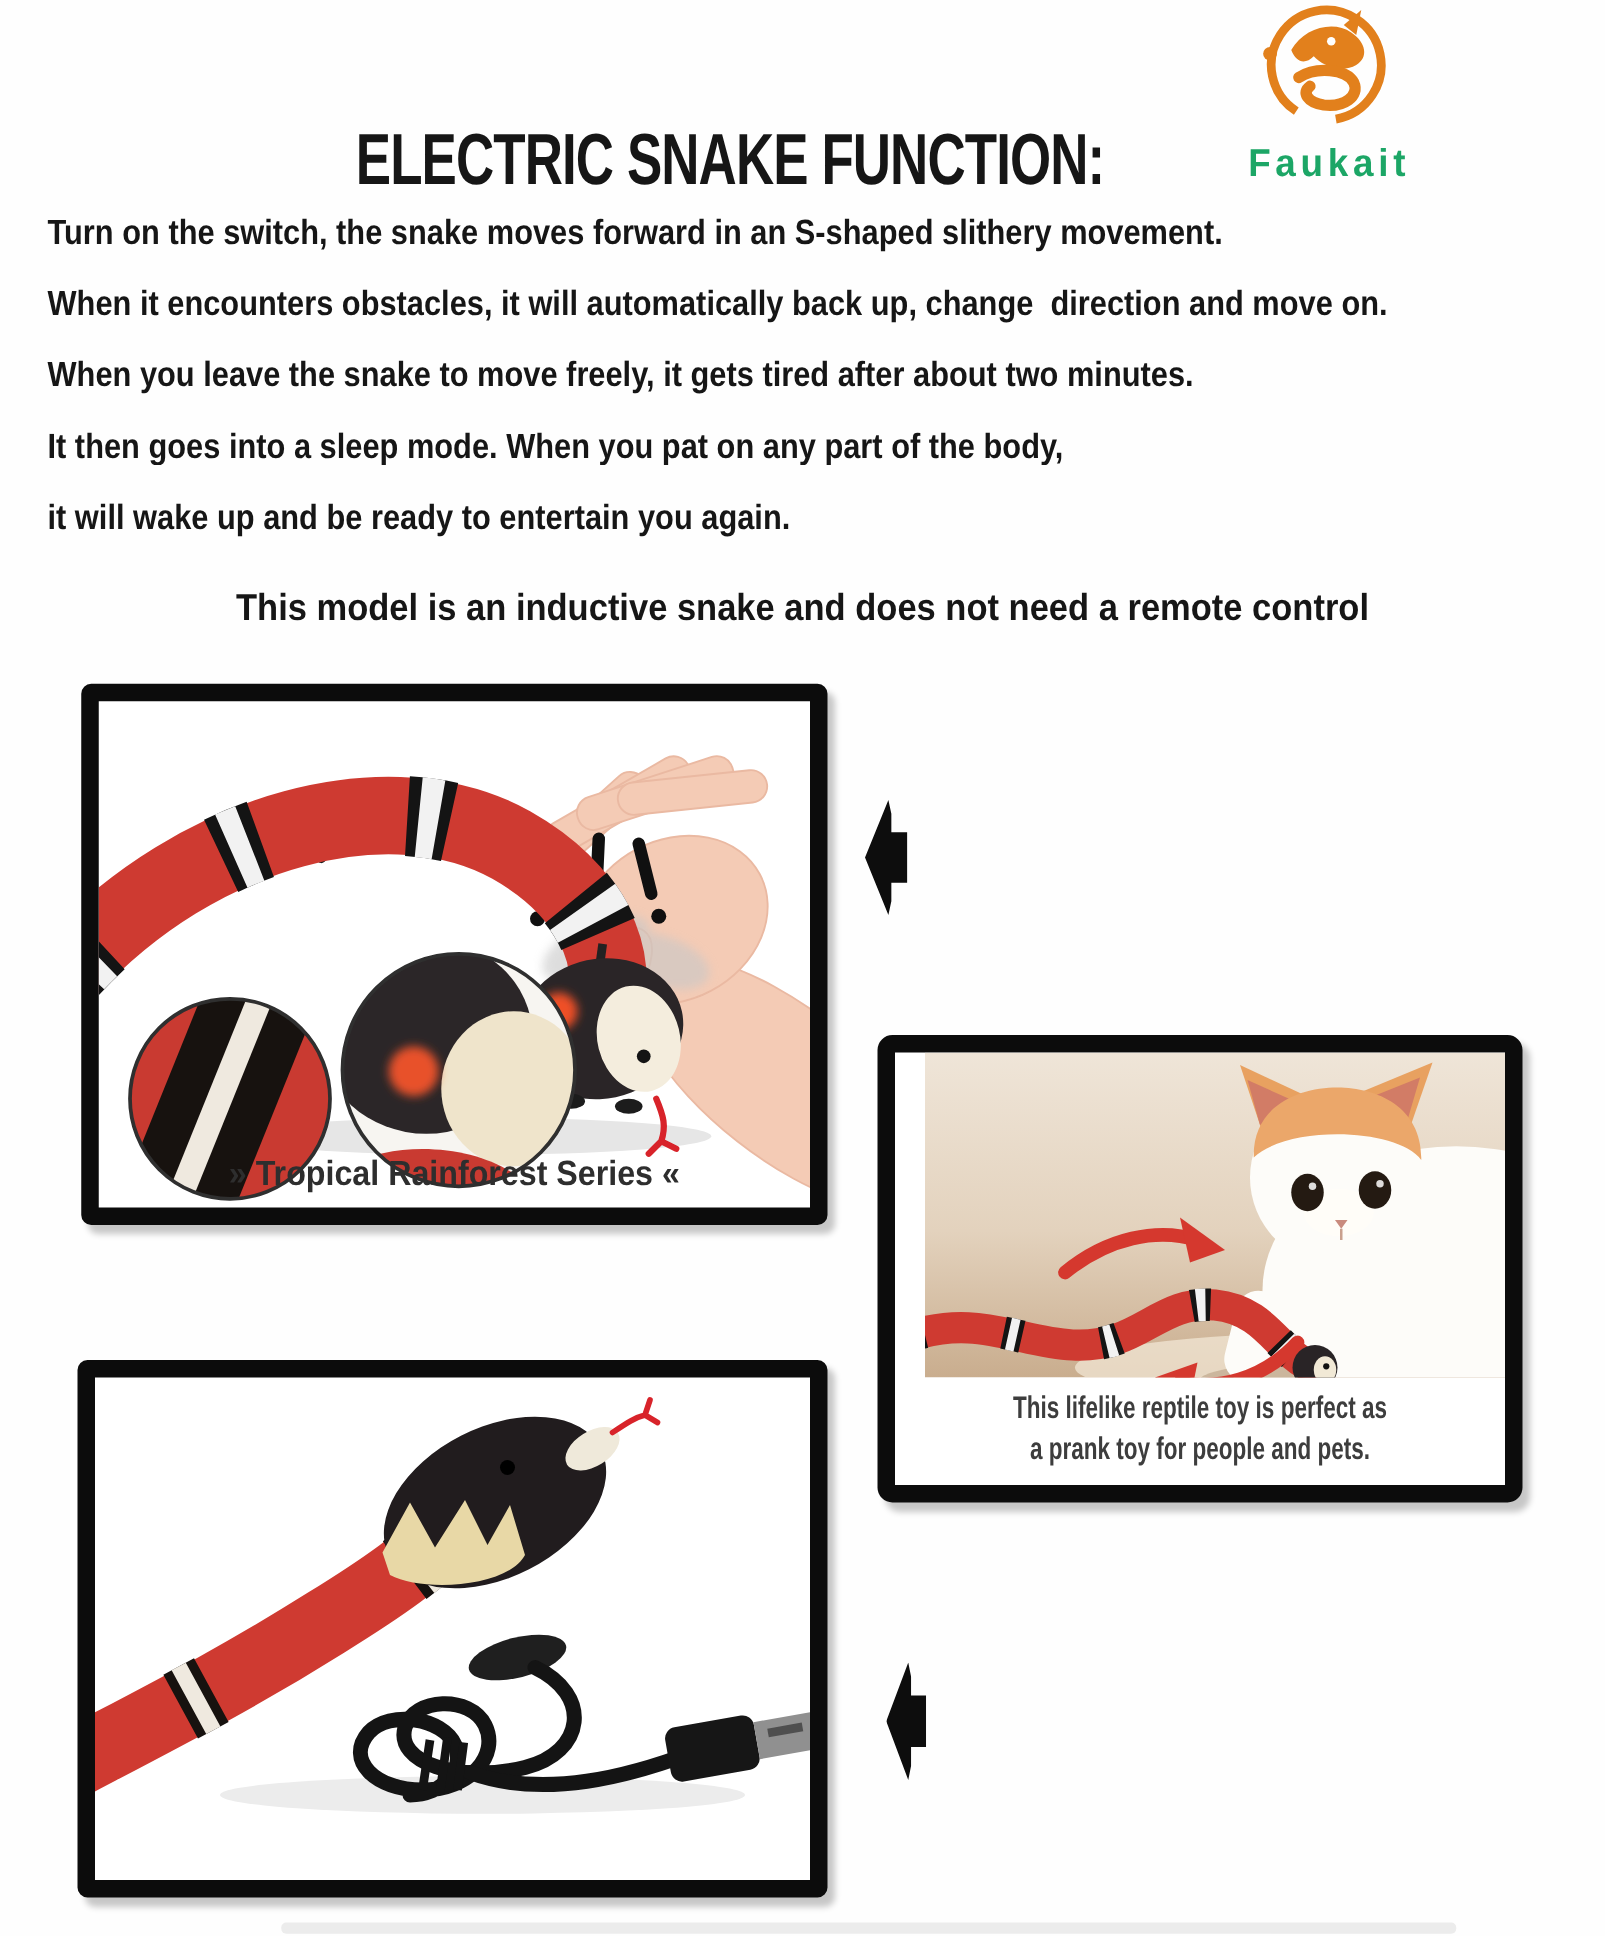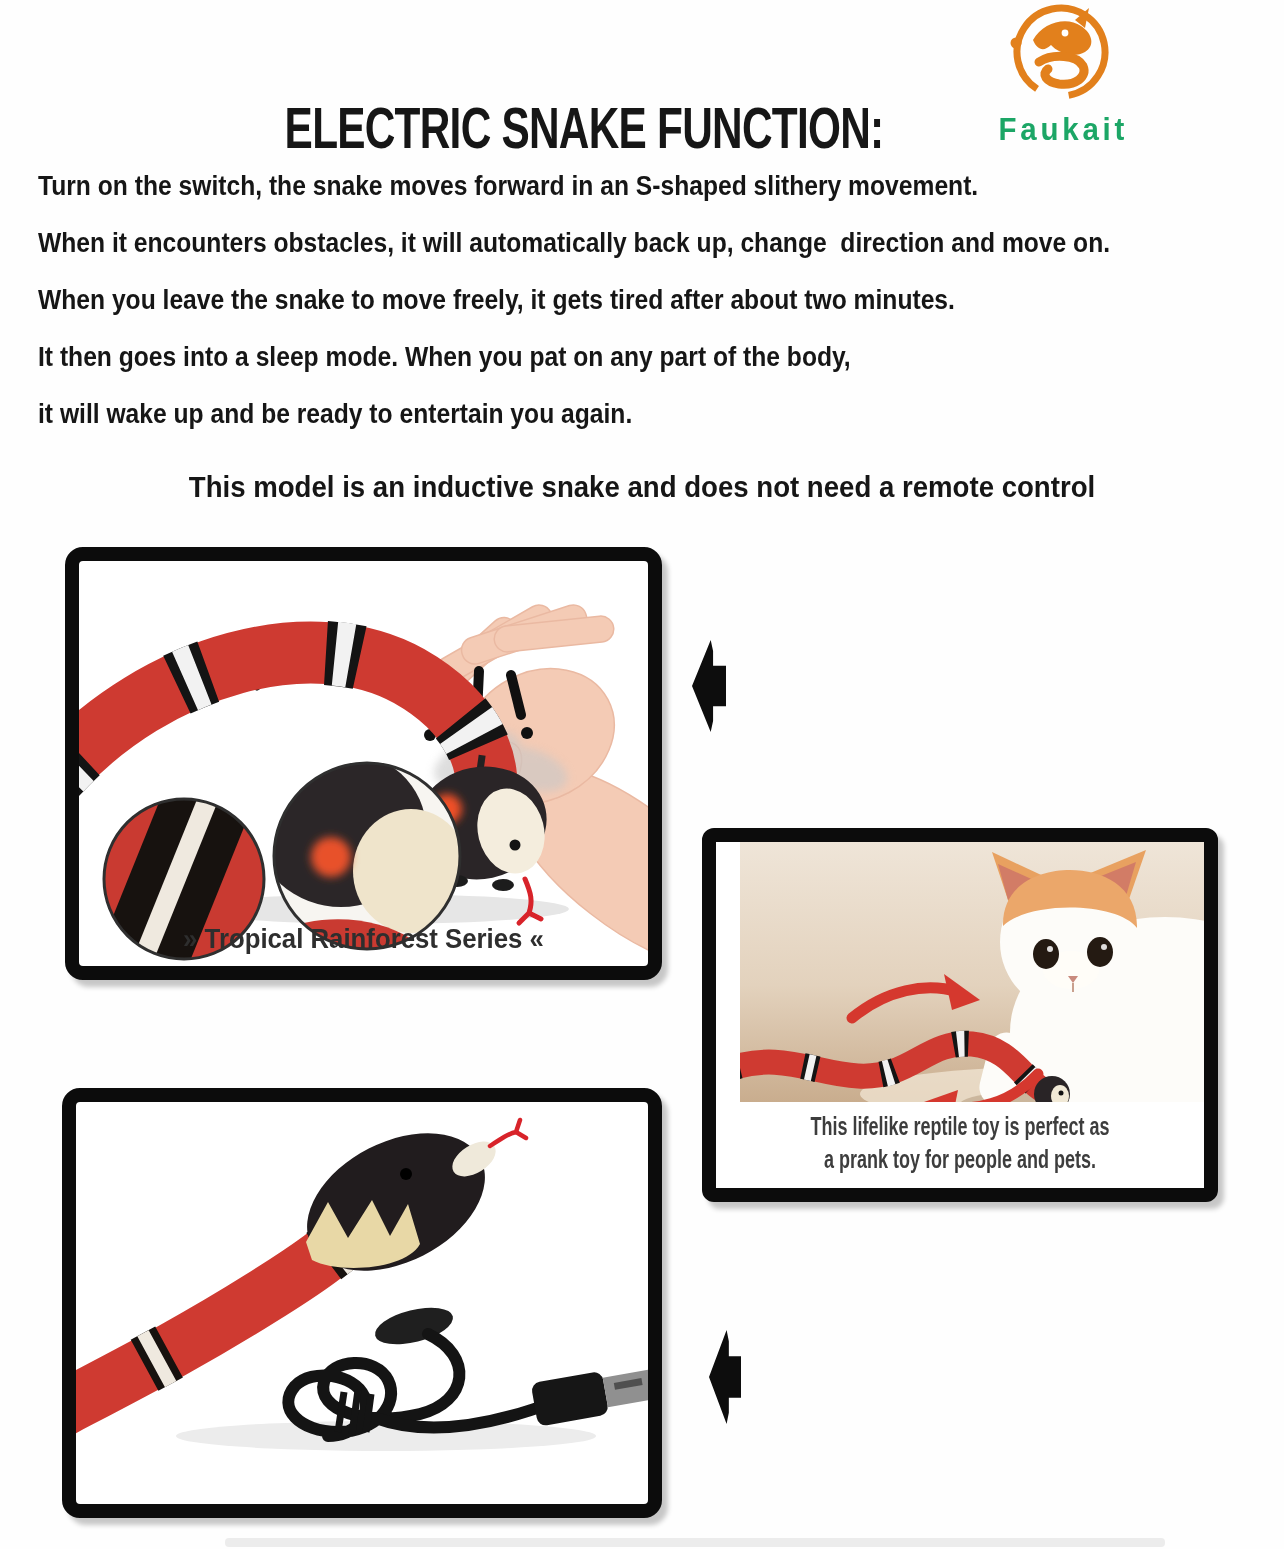--- a/index.html
+++ b/index.html
@@ -14,21 +14,21 @@
   .brand-name{display:block;margin-top:2px;font-size:31px;font-weight:bold;color:#1ca666;
               letter-spacing:4px;transform:scaleX(0.95);}
 
   .intro{left:38px;top:157px;}
   .intro .t{font-size:28px;line-height:57px;transform:scaleX(0.88);transform-origin:0 50%;}
 
   .highlight{top:468px;left:0;width:1284px;text-align:center;font-size:30px;line-height:38px;
              transform:scaleX(0.92);}
 
   .frame{position:absolute;box-sizing:border-box;background:#ffffff;border:14px solid #0c0c0c;
-         border-radius:18px;box-shadow:6px 7px 5px rgba(0,0,0,0.22);overflow:hidden;}
+         border-radius:8px;box-shadow:6px 7px 5px rgba(0,0,0,0.22);overflow:hidden;}
   #frame1{left:65px;top:547px;width:597px;height:433px;}
   #frame2{left:702px;top:828px;width:516px;height:374px;border-radius:12px;padding-left:24px;}
   #frame3{left:62px;top:1088px;width:600px;height:430px;}
   .frame svg{display:block;}
 
   .frame1-caption{position:absolute;left:0;bottom:10px;width:100%;text-align:center;
                   font-size:28px;line-height:34px;color:#2e2e2e;transform:scaleX(0.92);}
   .cat-caption{position:absolute;left:0;bottom:12px;width:100%;text-align:center;color:#3d3d3d;}
   .cat-caption .t{font-size:25px;line-height:33px;color:#3d3d3d;transform:scaleX(0.72);}
 

